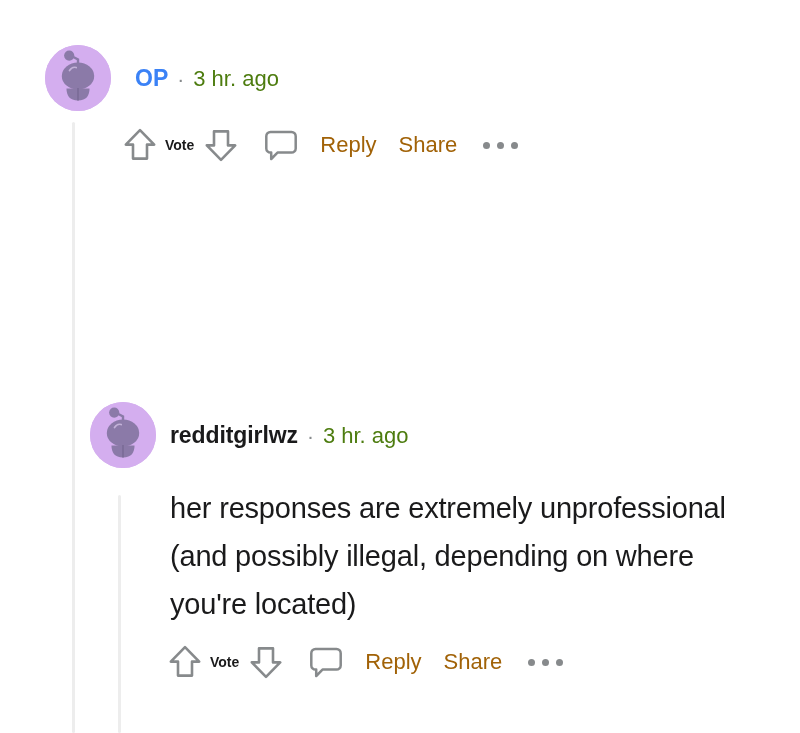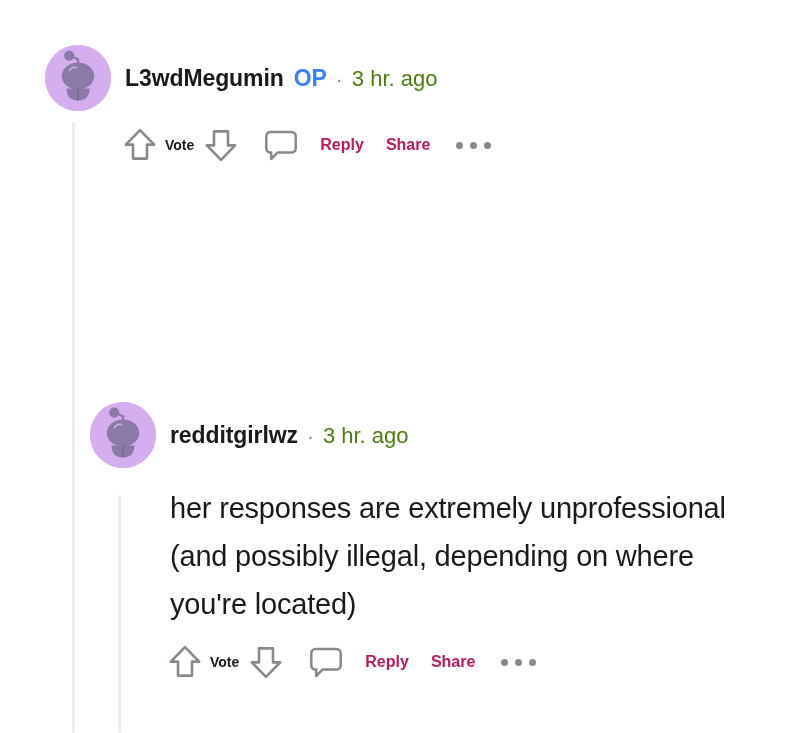--- a/index.html
+++ b/index.html
@@ -129,23 +129,23 @@
     cursor: pointer;
   }
   .vote-label {
     font-size: 14px;
     font-weight: 700;
     color: #1A1A1B;
     margin: 0 10px 0 8px;
     text-align: center;
   }
   .act-text {
-    font-size: 16px;
-    font-weight: 700;
-    color: #be185d;
+    font-size: 22px;
+    font-weight: 400;
+    color: #a16207;
   }
   .gap-md  { width: 22px; }
   .gap-lg  { width: 26px; }
 
   .dots {
     display: flex;
     align-items: center;
     gap: 7px;
     cursor: pointer;
   }
@@ -175,21 +175,20 @@
             <path d="M33 20 L33 14.5 L26.5 11"></path>
           </g>
           <circle cx="24.2" cy="10.6" r="5.1" fill="#8B7AA8"></circle>
           <ellipse cx="33" cy="31" rx="16.2" ry="13.6" fill="#8B7AA8"></ellipse>
           <path d="M21.5 43.5 C21.5 50.5 24.5 55.5 33 55.5 C41.5 55.5 44.5 50.5 44.5 43.5 Z" fill="#8B7AA8"></path>
           <path d="M33 43 L33 55.5" stroke="#7A6B96" stroke-width="1.6"></path>
           <path d="M24.5 25.5 C26.5 22.5 29.5 21.8 31.2 22.6" stroke="#C3B2D8" stroke-width="1.7" fill="none" stroke-linecap="round"></path>
         </svg>
       </div>
       <div class="meta">
-        <span class="username">L3wdMegumin</span>
         <span class="op-badge">OP</span>
         <span class="dot-sep">·</span>
         <span class="timestamp">3 hr. ago</span>
       </div>
     </div>
 
 
     <div class="action-bar">
       <div class="icon-btn">
         <svg width="34" height="36" viewBox="0 0 34 36" aria-hidden="true">

